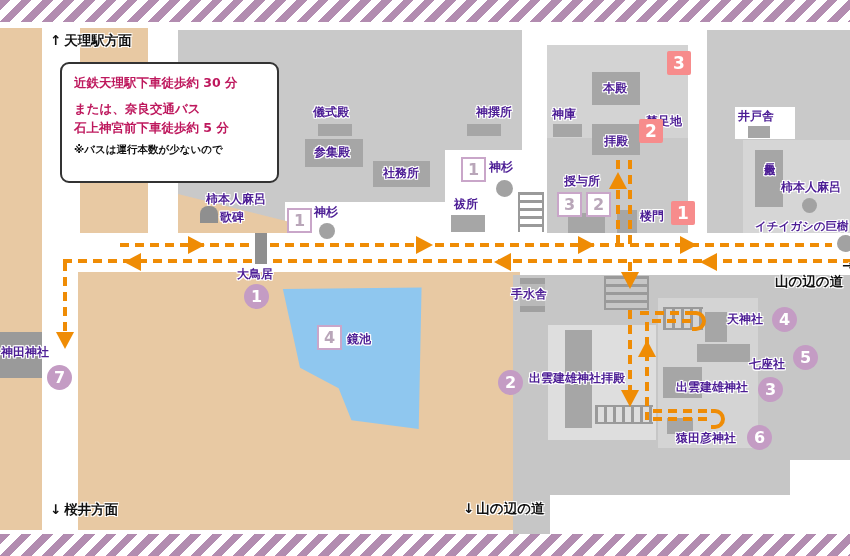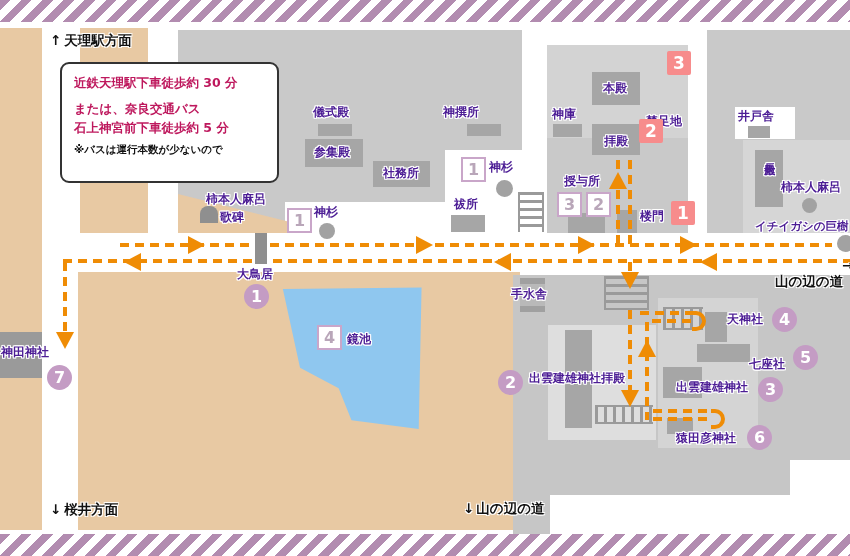--- a/index.html
+++ b/index.html
@@ -132,21 +132,21 @@
 
   <div class="a" style="left:255px;top:233px;width:12px;height:31px;background:#8f8f8f;"></div>
   <div class="a tree" style="left:319px;top:223px;width:16px;height:16px;"></div>
   <div class="a tree" style="left:496px;top:180px;width:17px;height:17px;"></div>
   <div class="a tree" style="left:802px;top:198px;width:15px;height:15px;"></div>
   <div class="a tree" style="left:837px;top:235px;width:17px;height:17px;"></div>
 
   <div class="a lbl" style="left:313px;top:106px;">儀式殿</div>
   <div class="a lbl" style="left:314px;top:146px;">参集殿</div>
   <div class="a lbl" style="left:383px;top:167px;">社務所</div>
-  <div class="a lbl" style="left:443px;top:106px;">神撰所</div>
+  <div class="a lbl" style="left:476px;top:106px;">神撰所</div>
   <div class="a lbl" style="left:454px;top:198px;">祓所</div>
   <div class="a lbl" style="left:489px;top:161px;">神杉</div>
   <div class="a lbl" style="left:314px;top:206px;">神杉</div>
   <div class="a lbl" style="left:206px;top:193px;">柿本人麻呂</div>
   <div class="a lbl" style="left:220px;top:211px;">歌碑</div>
   <div class="a lbl" style="left:237px;top:268px;">大鳥居</div>
   <div class="a lbl" style="left:1px;top:346px;">神田神社</div>
   <div class="a lbl" style="left:347px;top:333px;">鏡池</div>
   <div class="a lbl" style="left:511px;top:288px;">手水舎</div>
   <div class="a lbl" style="left:552px;top:108px;">神庫</div>

